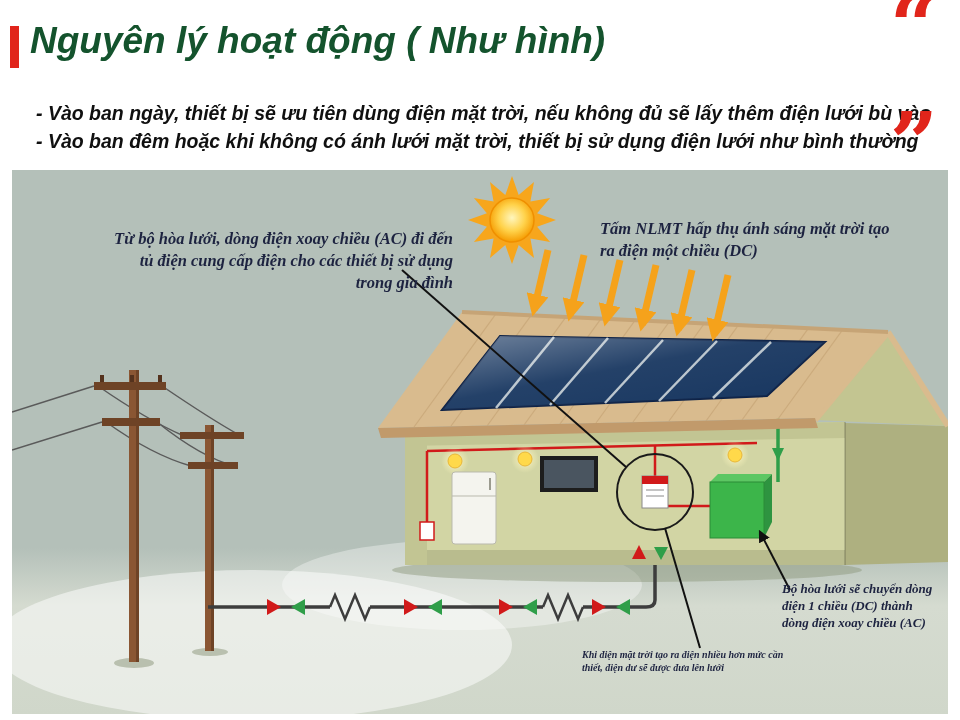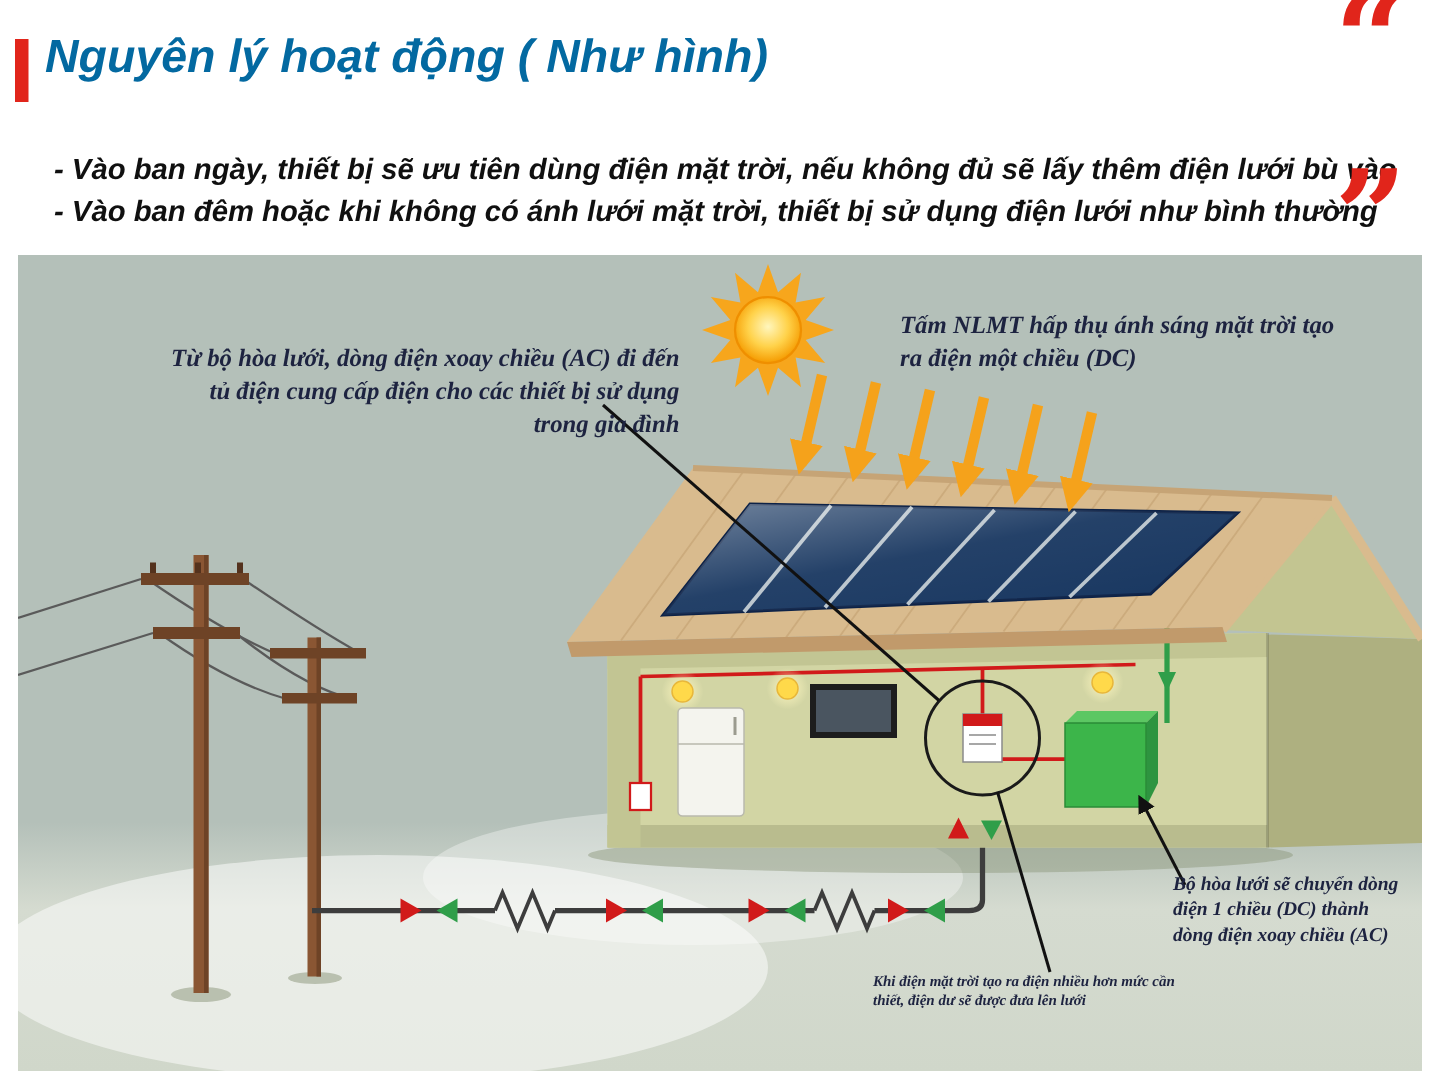--- a/index.html
+++ b/index.html
@@ -2,36 +2,36 @@
 <html><head>
 <meta charset="utf-8">
 <style>
   html,body{margin:0;padding:0;background:#fff;}
   .page{position:relative;width:960px;height:720px;background:#ffffff;overflow:hidden;
         font-family:"Liberation Sans",sans-serif;}
 
   
   .header{position:absolute;left:0;top:0;width:960px;height:170px;background:#ffffff;}
   .accent-bar{position:absolute;left:10px;top:26px;width:9px;height:42px;background:#e1251b;}
-  .title{position:absolute;left:30px;top:20px;margin:0;font-size:31px;font-weight:bold;
-         font-style:italic;color:#0369a1;}
+  .title{position:absolute;left:30px;top:20px;margin:0;font-size:37px;font-weight:bold;
+         font-style:italic;color:#14532d;}
   .bullet{position:absolute;left:20px;right:52px;margin:16px;font-size:19.5px;font-weight:bold;
           font-style:italic;color:#101010;white-space:nowrap;}
   .bullet-1{top:86px;} .bullet-2{top:114px;}
   .quote{position:absolute;right:22px;font-family:"DejaVu Serif",serif;font-weight:bold;
          color:#e1251b;font-size:84px;line-height:1;height:60px;overflow:hidden;}
   .quote-open{top:-16px;} .quote-close{top:102px;}
 
   
   .diagram{position:absolute;left:12px;top:170px;width:936px;height:544px;background:#b4c0b9;overflow:hidden;}
   .diagram svg{position:absolute;left:0;top:0;width:936px;height:544px;display:block;}
   .dlabel{position:absolute;color:#1d2340;font-family:"Liberation Serif",serif;font-style:italic;
           font-weight:600;line-height:1.32;}
   .label-ac{left:96px;top:58px;width:345px;font-size:16.5px;text-align:right;}
-  .label-panel{left:588px;top:36px;width:295px;font-size:16.5px;}
+  .label-panel{left:588px;top:48px;width:295px;font-size:16.5px;}
   .label-inverter{left:770px;top:410px;width:160px;font-size:13px;}
   .label-excess{left:570px;top:478px;width:205px;font-size:10px;}
 </style>
 </head>
 <body>
 
 <div class="page">
 
   <div class="header">
     <div class="accent-bar"></div>

